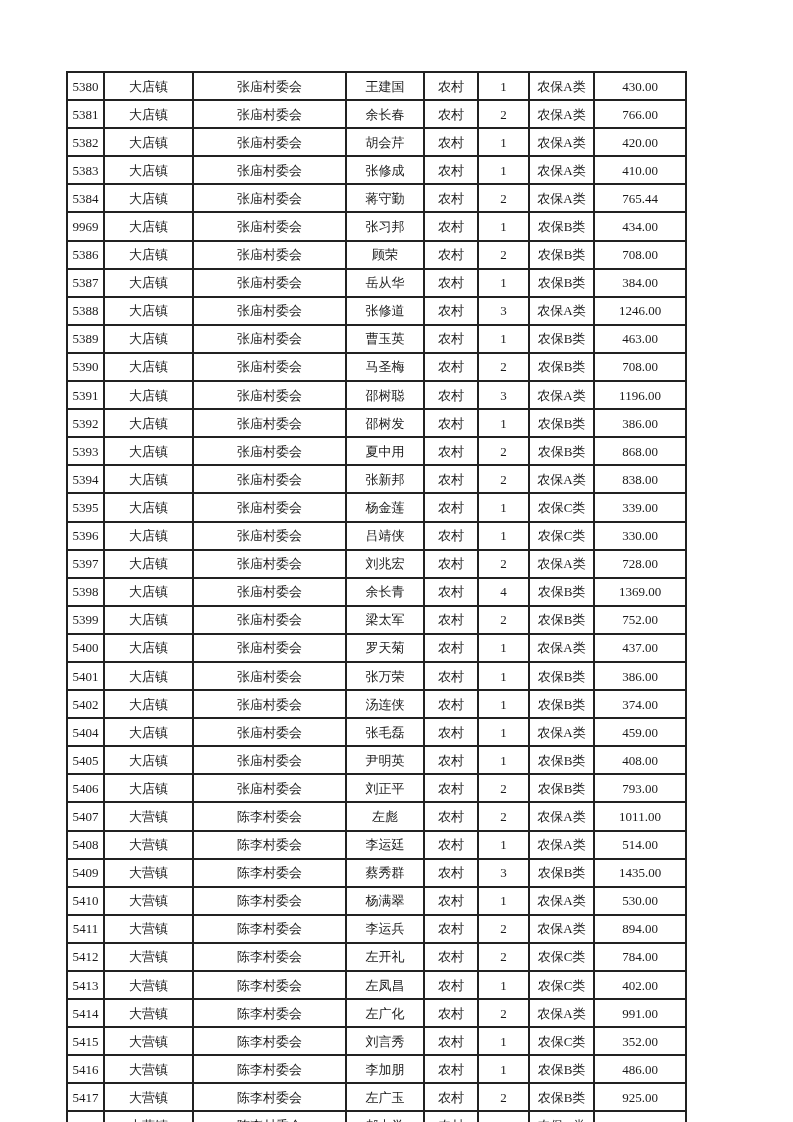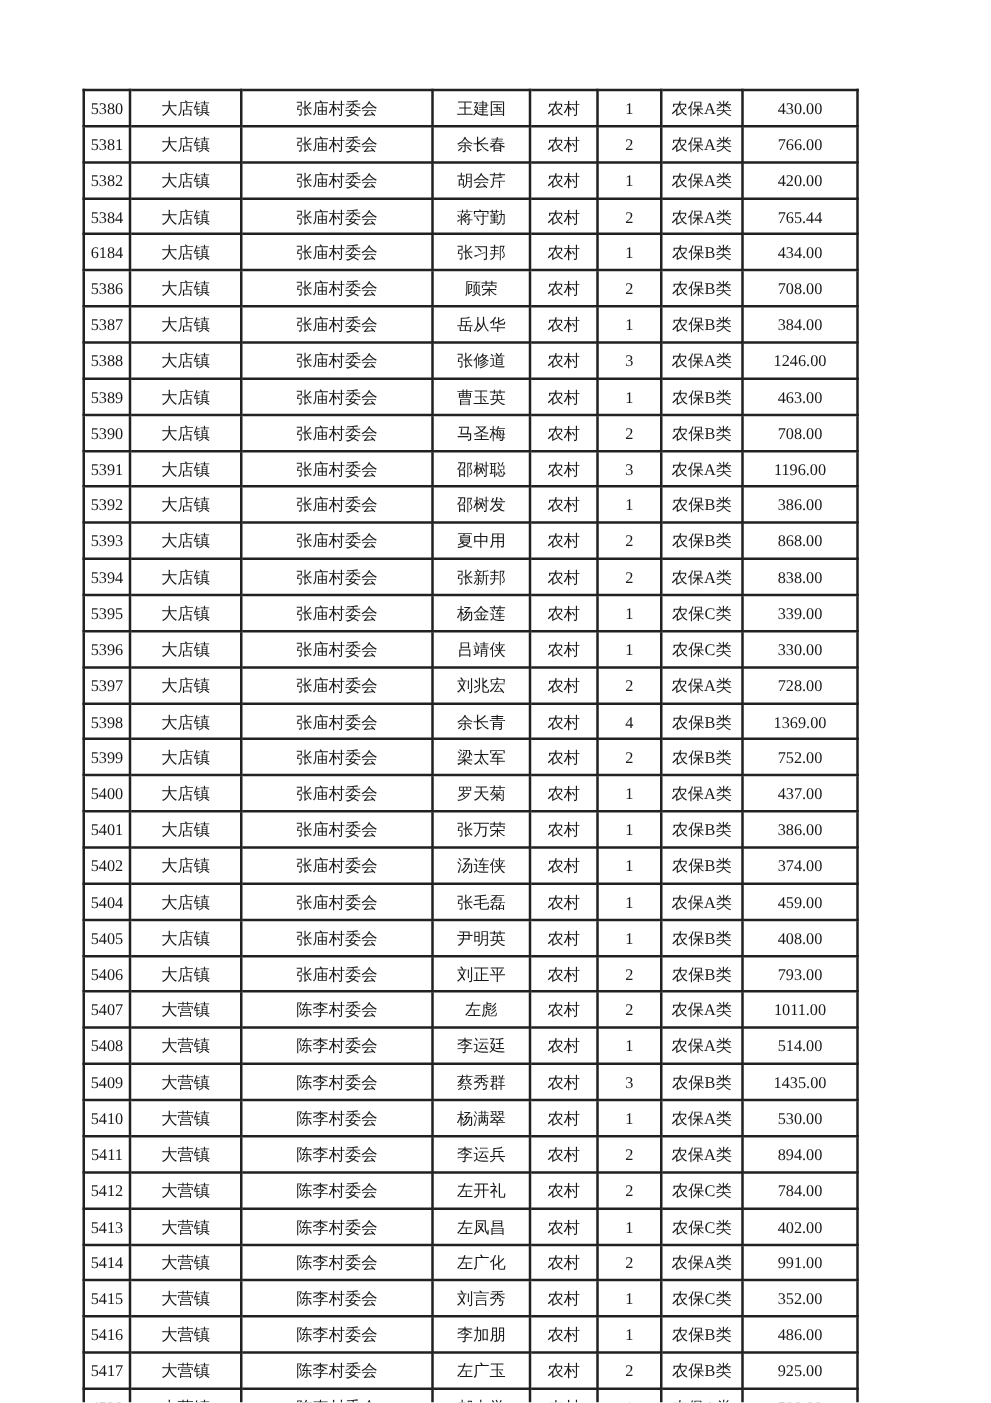--- a/index.html
+++ b/index.html
@@ -84,31 +84,41 @@
     <td>5382</td>
     <td>大店镇</td>
     <td>张庙村委会</td>
     <td>胡会芹</td>
     <td>农村</td>
     <td>1</td>
     <td>农保A类</td>
     <td>420.00</td>
   </tr>
         <tr>
+    <td>5383</td>
+    <td>大店镇</td>
+    <td>张庙村委会</td>
+    <td>张修成</td>
+    <td>农村</td>
+    <td>1</td>
+    <td>农保A类</td>
+    <td>410.00</td>
+  </tr>
+        <tr>
     <td>5384</td>
     <td>大店镇</td>
     <td>张庙村委会</td>
     <td>蒋守勤</td>
     <td>农村</td>
     <td>2</td>
     <td>农保A类</td>
     <td>765.44</td>
   </tr>
         <tr>
-    <td>6184</td>
+    <td>9969</td>
     <td>大店镇</td>
     <td>张庙村委会</td>
     <td>张习邦</td>
     <td>农村</td>
     <td>1</td>
     <td>农保B类</td>
     <td>434.00</td>
   </tr>
         <tr>
     <td>5386</td>

